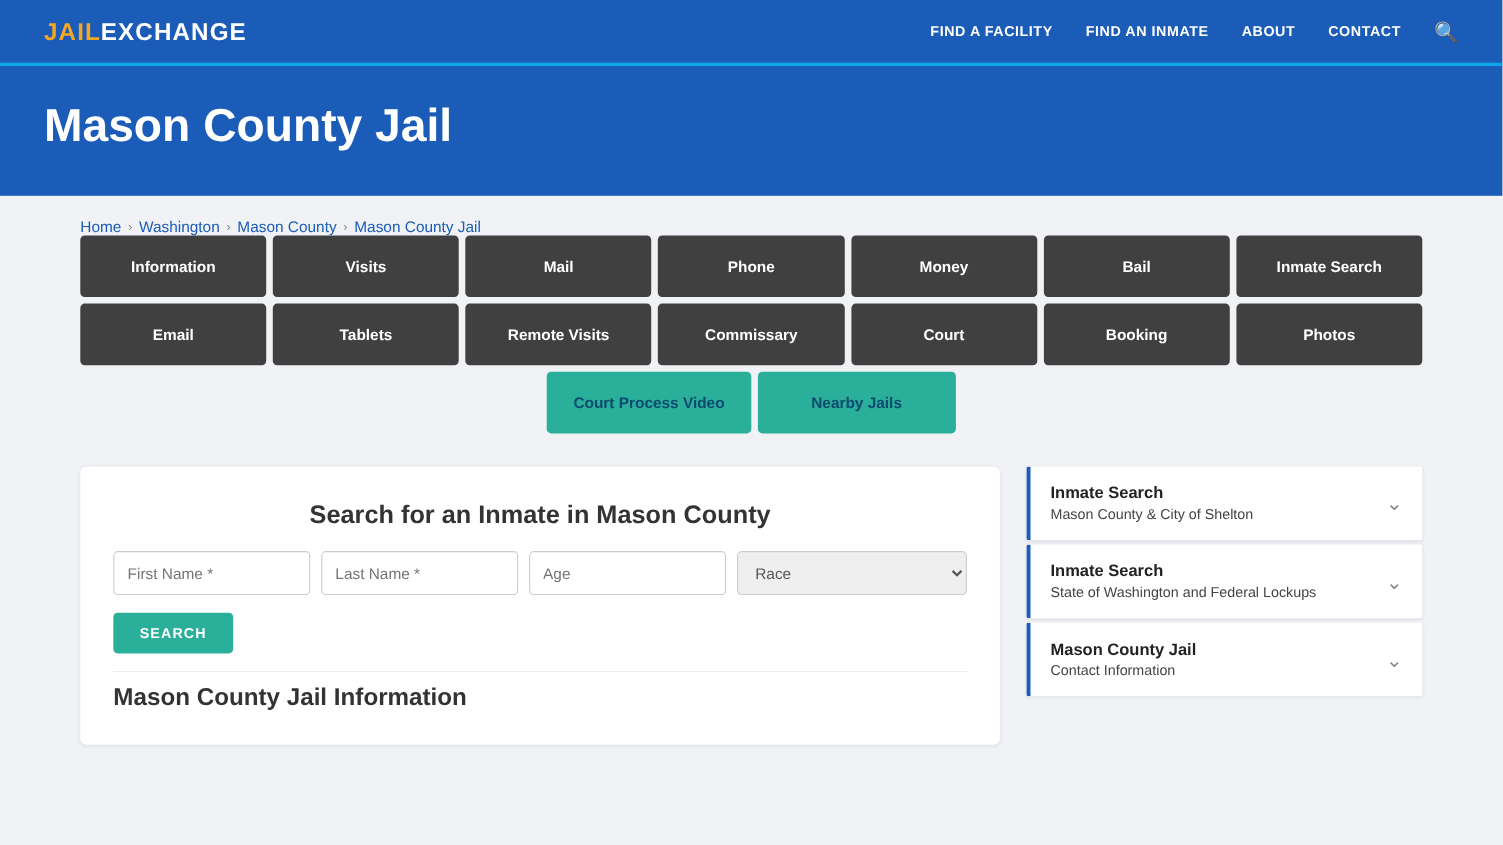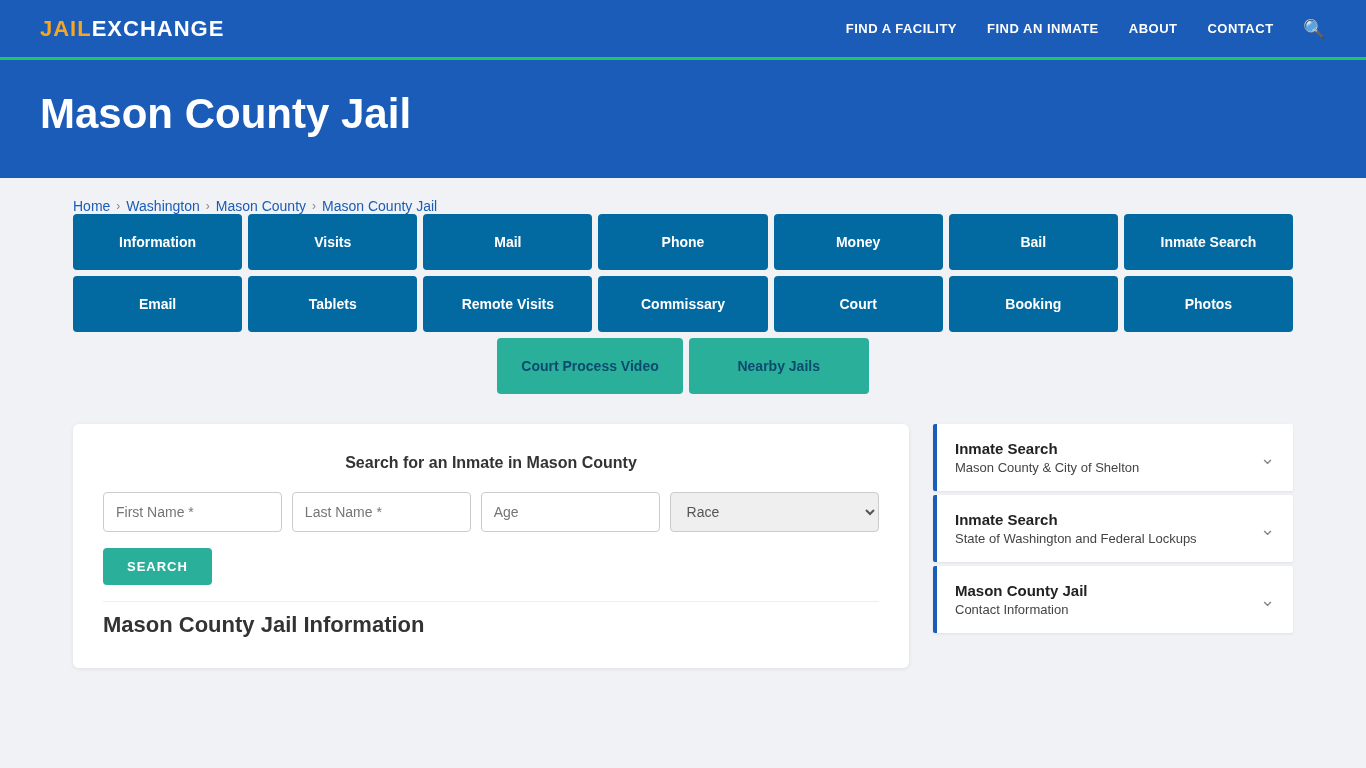--- a/index.html
+++ b/index.html
@@ -6,21 +6,21 @@
     body { font-family: Arial, sans-serif; background: #f0f2f5; color: #333; }
 
     
     header {
       background: #1a5cb8;
       padding: 0 40px;
       height: 60px;
       display: flex;
       align-items: center;
       justify-content: space-between;
-      border-bottom: 3px solid #22c55e;
+      border-bottom: 3px solid #0ea5e9;
     }
     .logo {
       font-size: 22px;
       font-weight: 900;
       color: #fff;
       letter-spacing: 1px;
     }
     .logo span { color: #f5a623; }
     nav {
       display: flex;
@@ -93,21 +93,21 @@
       gap: 6px;
       margin-bottom: 6px;
     }
     .btn-grid-row3 {
       display: flex;
       justify-content: center;
       gap: 6px;
       margin-bottom: 30px;
     }
     .tile-btn {
-      background: #0369a1;
+      background: #404040;
       color: #fff;
       border: none;
       border-radius: 4px;
       padding: 20px 10px;
       font-size: 14px;
       font-weight: 600;
       cursor: pointer;
       text-align: center;
       transition: background 0.2s;
     }
@@ -134,21 +134,21 @@
 
     
     .left-panel {
       flex: 1;
       background: #fff;
       border-radius: 6px;
       padding: 30px;
       box-shadow: 0 1px 4px rgba(0,0,0,0.08);
     }
     .left-panel h2 {
-      font-size: 16px;
+      font-size: 23px;
       font-weight: 700;
       text-align: center;
       margin-bottom: 20px;
     }
     .search-form {
       display: flex;
       flex-wrap: wrap;
       gap: 10px;
       margin-bottom: 16px;
     }

